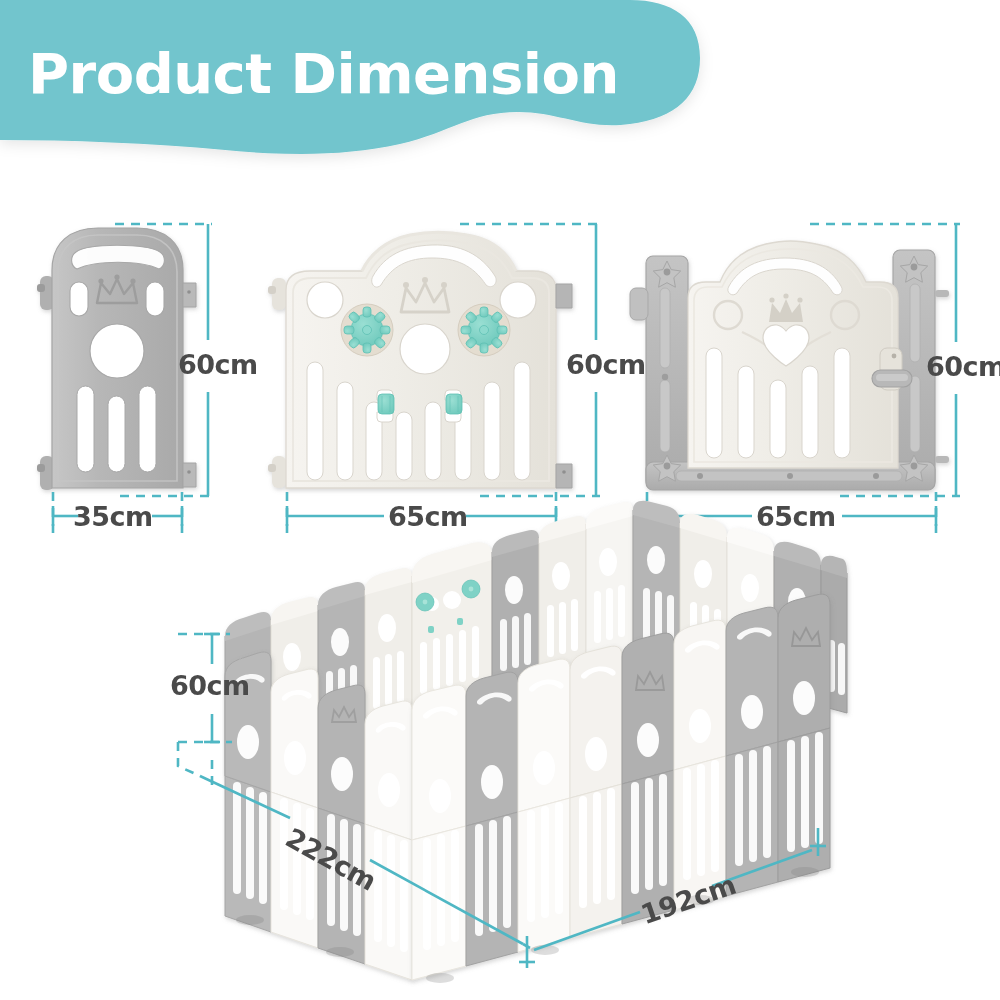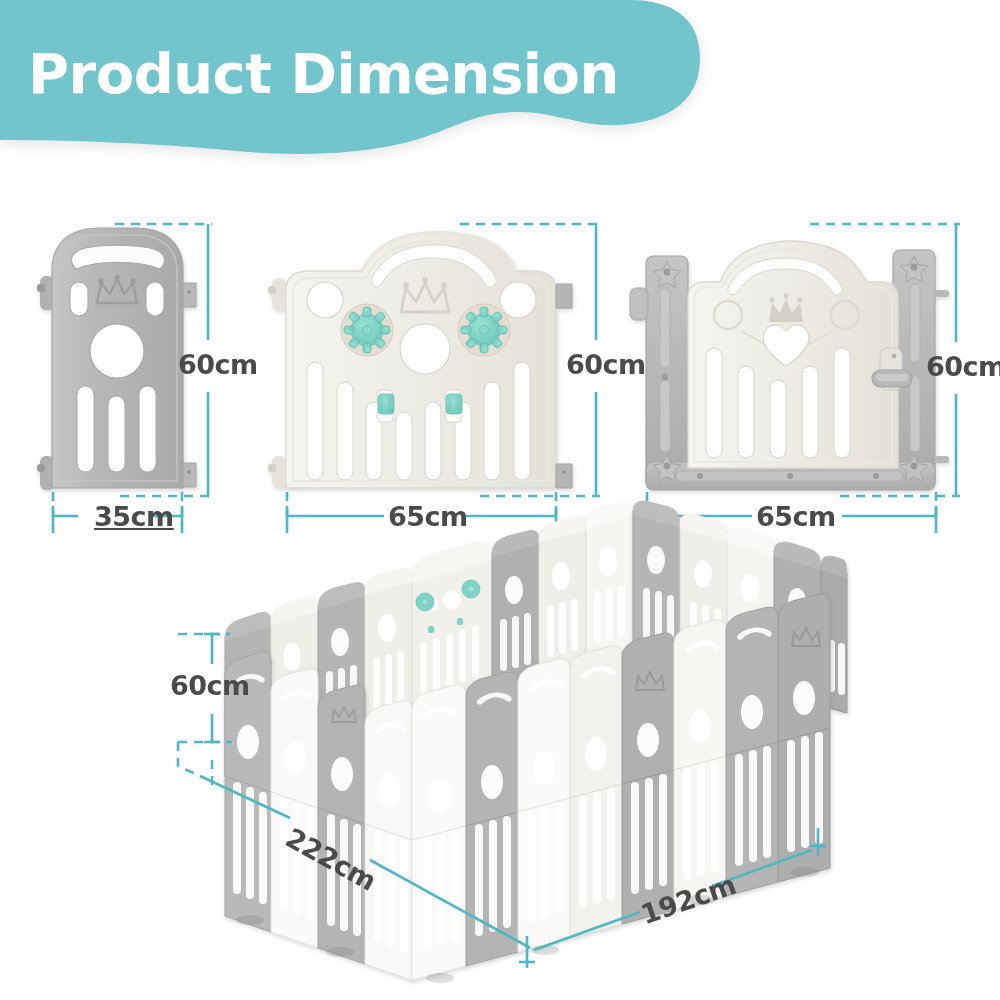--- a/index.html
+++ b/index.html
@@ -622,21 +622,21 @@
       <line x1="212" y1="760" x2="212" y2="788" stroke-dasharray="9 7"></line>
       <line x1="527" y1="936" x2="527" y2="968"></line>
       <line x1="818" y1="828" x2="818" y2="856"></line>
 
       <line x1="519" y1="962" x2="535" y2="962"></line>
       <line x1="810" y1="846" x2="826" y2="846"></line>
     </g>
   </svg>
 
   <div class="dimlabel" style="left:178px;top:349px;">60cm</div>
-  <div class="dimlabel" style="left:94px;top:501px;text-decoration:underline;">35cm</div>
+  <div class="dimlabel" style="left:73px;top:501px;">35cm</div>
 
   <div class="dimlabel" style="left:566px;top:349px;">60cm</div>
   <div class="dimlabel" style="left:388px;top:501px;">65cm</div>
 
   <div class="dimlabel" style="left:926px;top:351px;">60cm</div>
   <div class="dimlabel" style="left:756px;top:501px;">65cm</div>
 
   <div class="dimlabel" style="left:170px;top:670px;">60cm</div>
 
   <div class="dimlabel dimlabel-rot" style="left:288px;top:820px;transform:rotate(29deg);">222cm</div>

